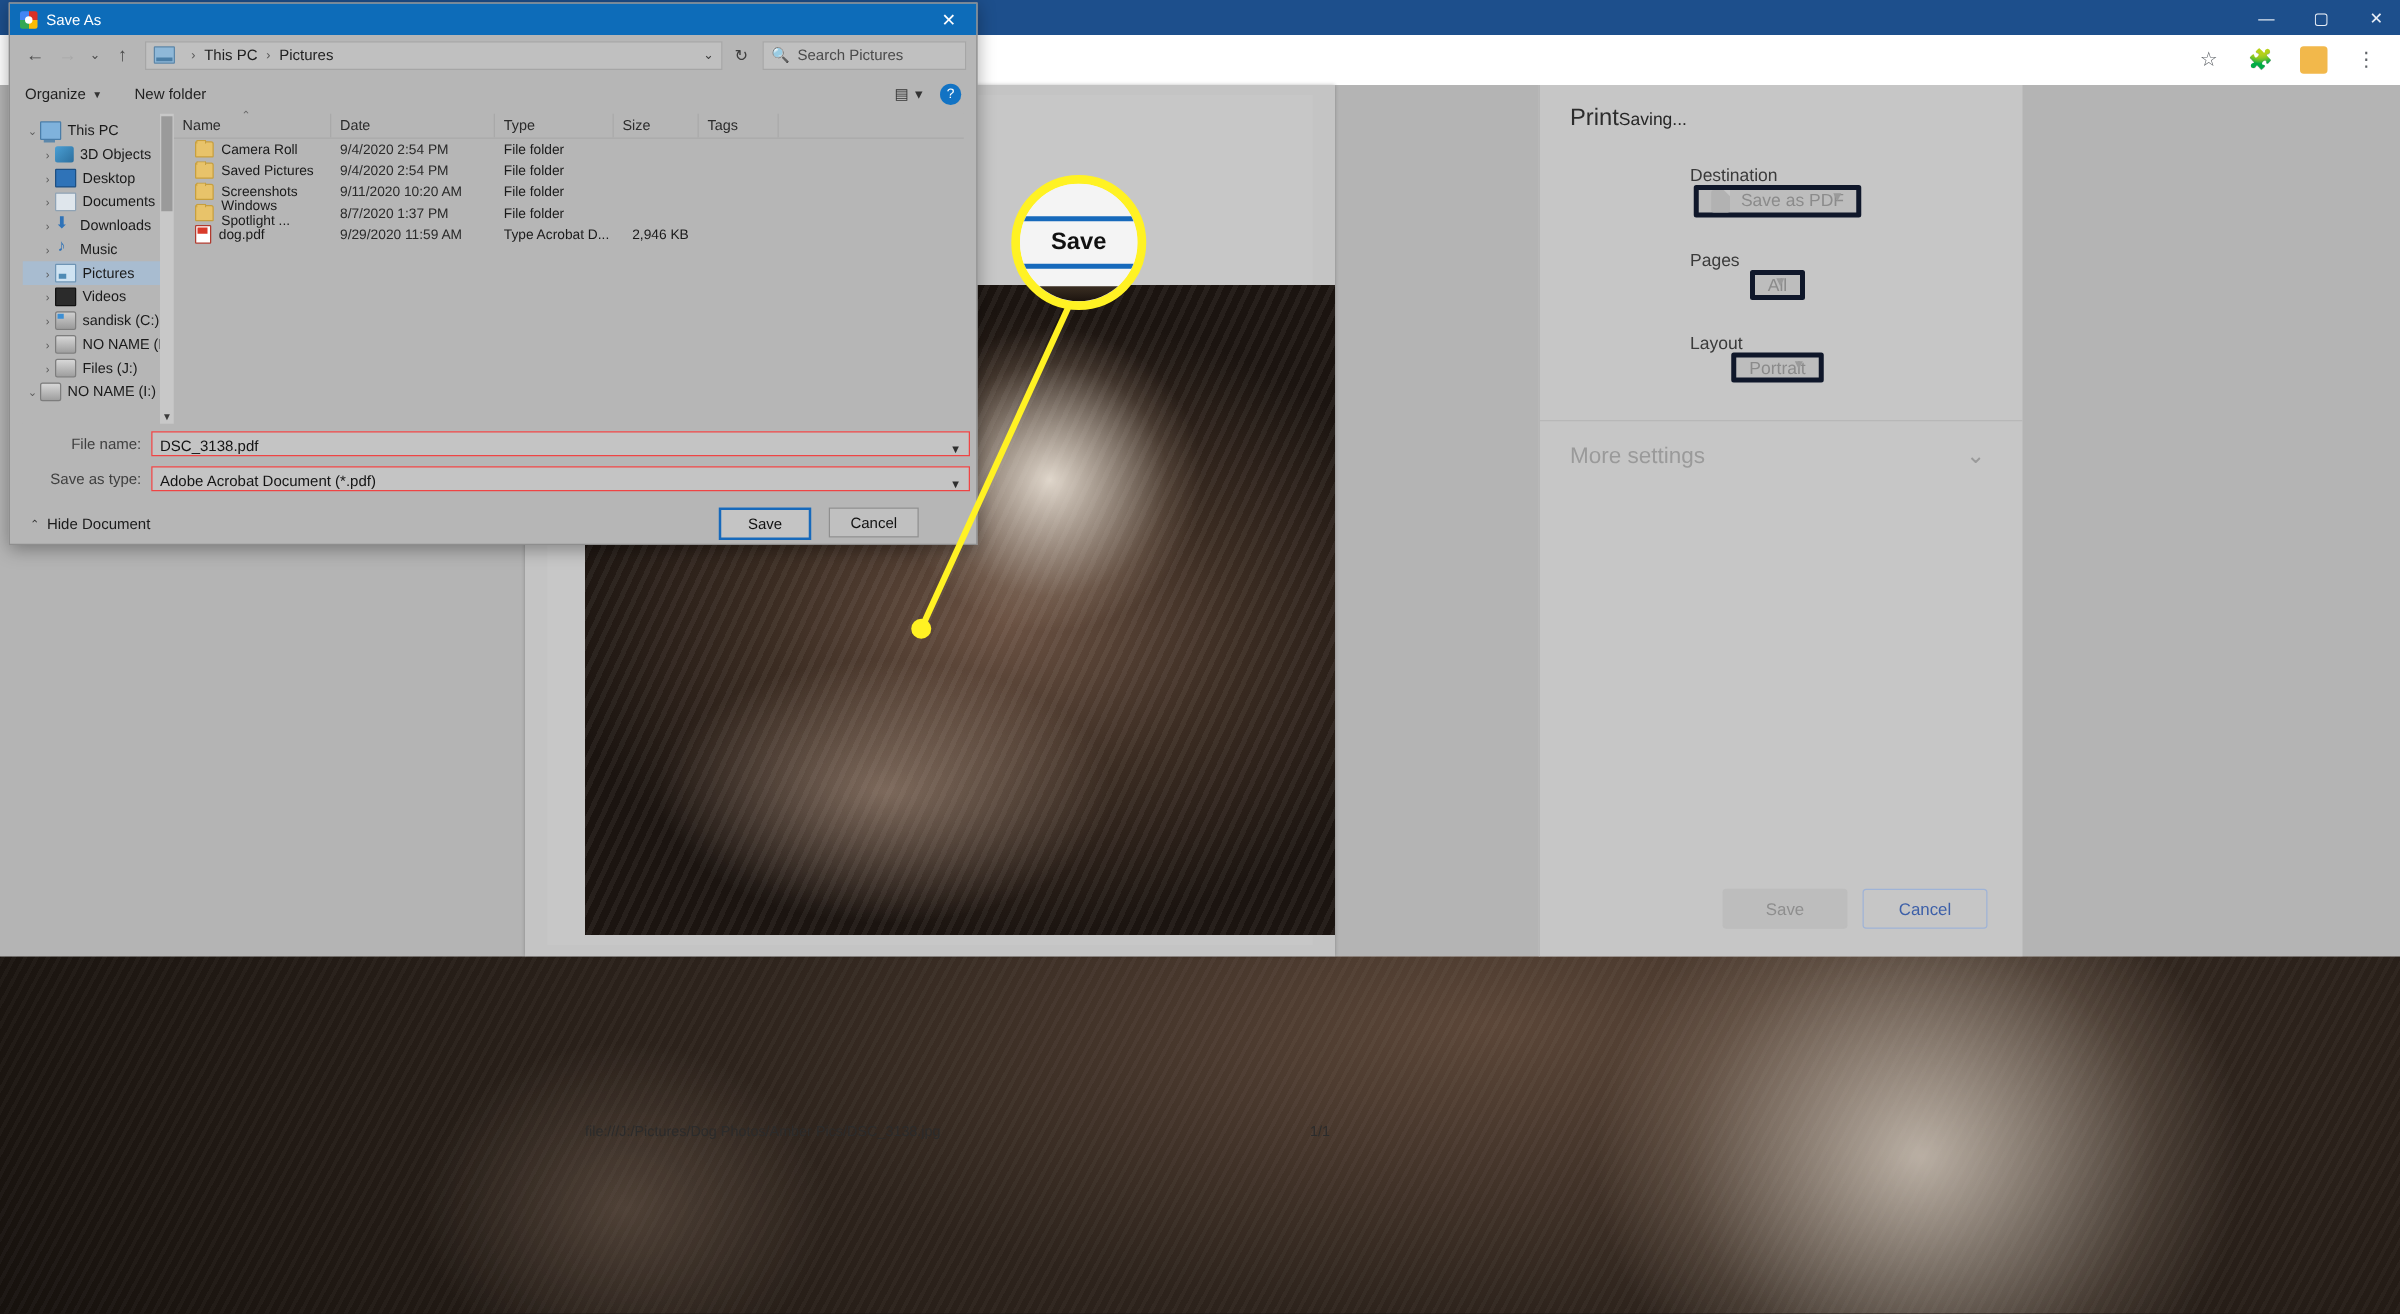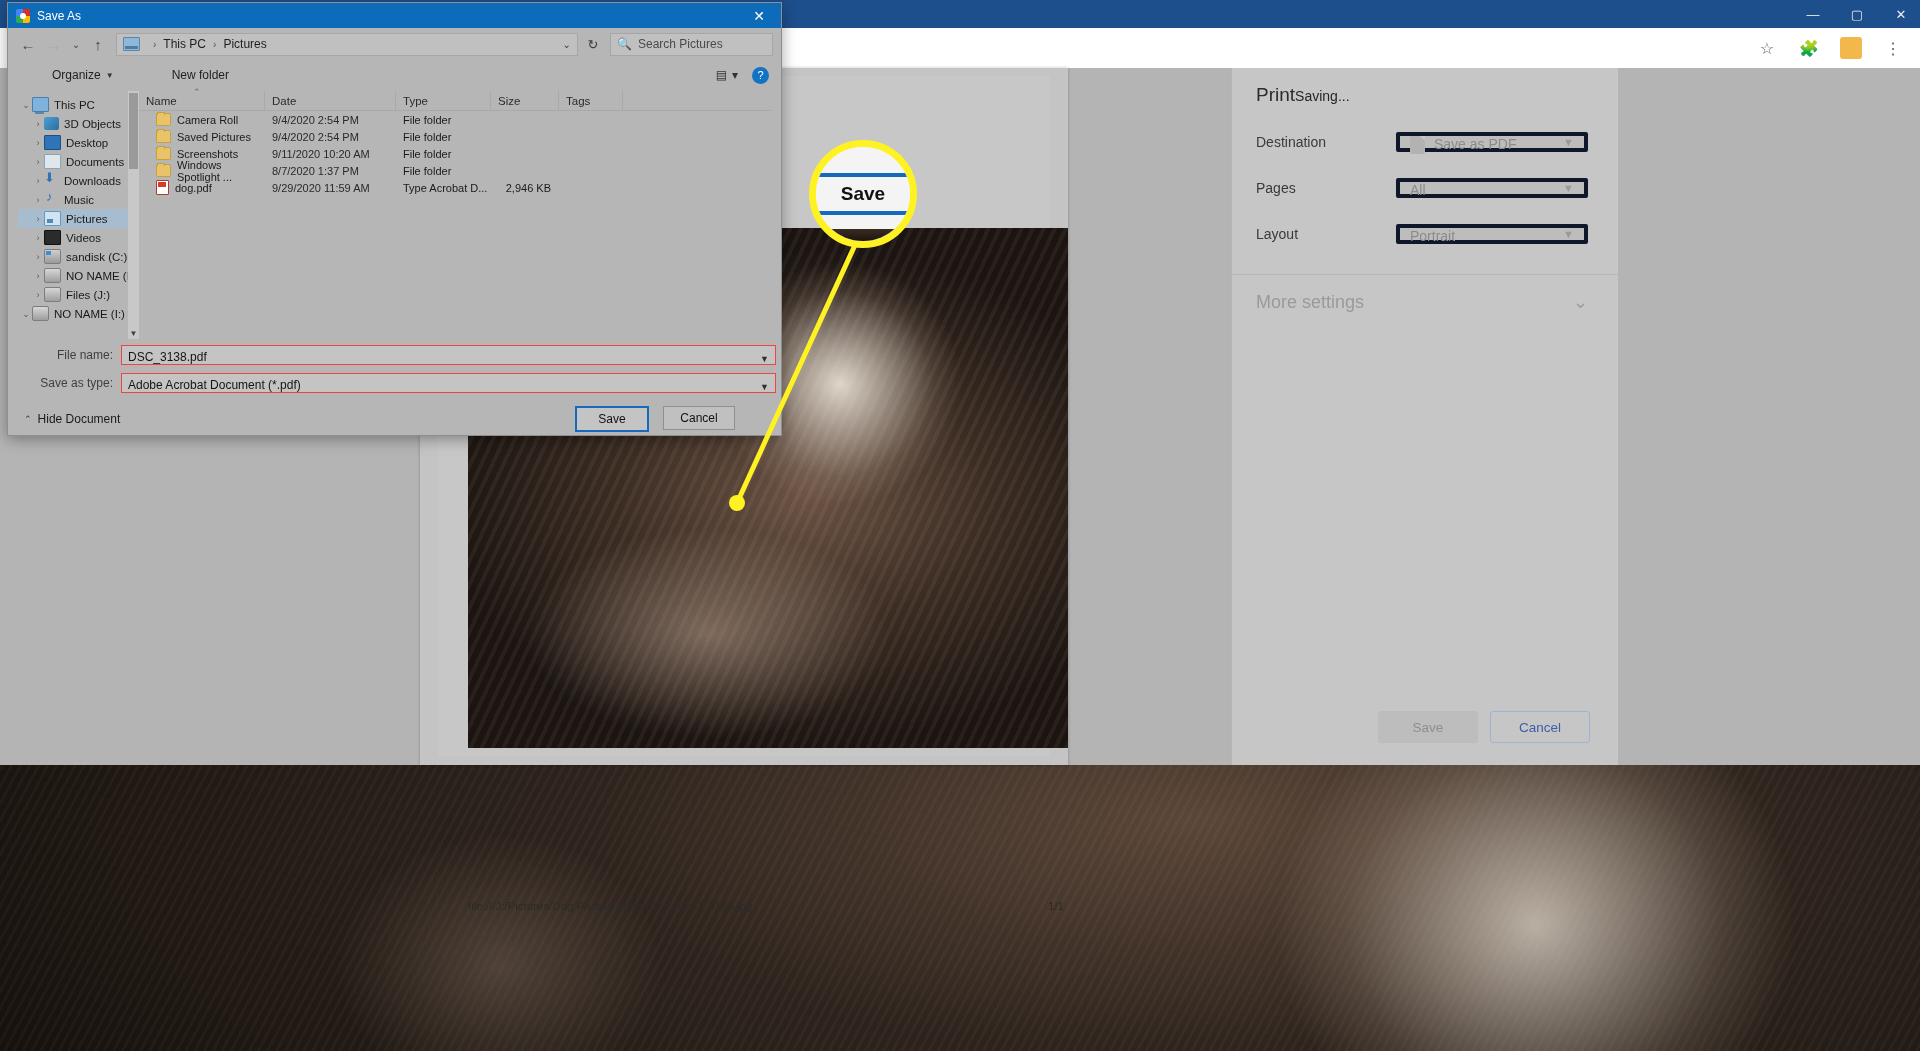--- a/index.html
+++ b/index.html
@@ -93,21 +93,21 @@
     position:absolute; left:1231px; top:68px; width:386px; height:697px;
     background:#c6c6c6; border-left:1px solid #b6b6b6;
   }
   .print-head{
     display:flex; align-items:baseline; 
     padding:16px 36px 0 24px;
   }
   .print-title{ font-size:19px; color:#2c2c2c; }
   .print-status{ font-size:14px; color:#262626; }
   .setting-row{
-    display:flex; align-items:center; padding:0 30px 0 24px; margin-top:26px;
+    display:flex; align-items:center; padding:0 30px 0 24px; margin-top:26px;flex-direction:column;
   }
   .setting-label{ width:140px; font-size:14px; color:#3a3a3a; }
   .setting-select{
     flex:1; height:20px; background:#bdbdbd; border:4px solid #0f172a;
     display:flex; padding:0 10px; box-sizing:border-box;
     color:#8b8b8b; font-size:14px; position:relative; border-radius:2px;
   }
   .setting-select .caret{
     position:absolute; right:10px; color:#9a9a9a; font-size:11px;
   }
@@ -184,21 +184,21 @@
     width:163px;height:23px;background:#c0c0c0;border:1px solid #a6a6a6;
     display:flex;align-items:center;padding:0 6px;box-sizing:border-box;
     font-size:12px;color:#4a4a4a; margin-left:4px;
   }
   .searchbox .mag{ margin-right:6px; font-size:12px; color:#555; }
 
   .dlg-cmdbar{
     height:30px; display:flex; align-items:center; padding:0 12px; gap:26px;
     font-size:12px; color:#1f1f1f;
   }
-  .cmd{ display:flex; align-items:center; gap:5px;margin-left:32px; }
+  .cmd{ display:flex; align-items:center; gap:5px; }
   .cmd .car{ font-size:8px; color:#333; }
   .cmdbar-right{ margin-left:auto; display:flex; align-items:center; gap:14px; }
   .viewtoggle{ display:flex; align-items:center; gap:5px; font-size:12px; color:#333; }
   .help-btn{
     width:17px;height:17px;border-radius:50%;background:#1273c4;color:#fff;
     display:flex;align-items:center;justify-content:center;font-size:11px;
   }
 
   .dlg-body{
     position:absolute; left:10px; top:88px; width:753px; height:248px;

